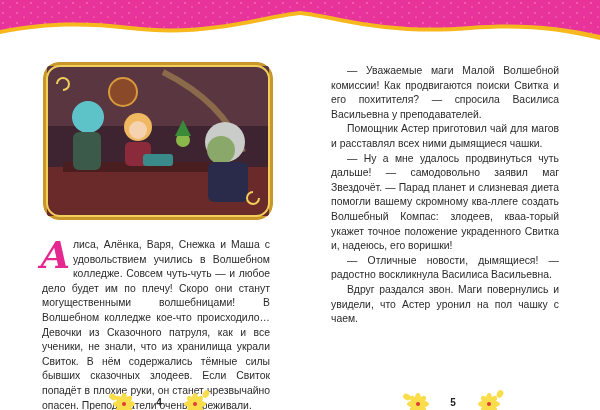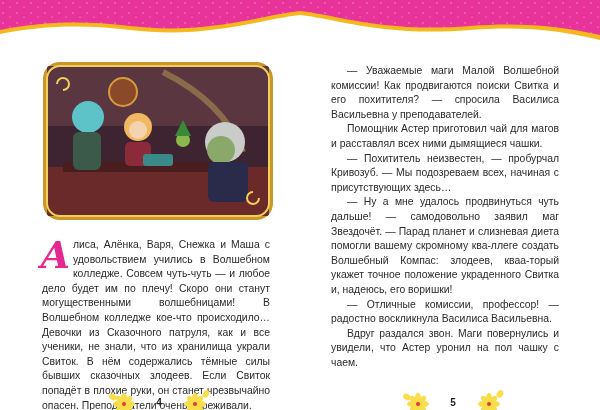--- a/index.html
+++ b/index.html
@@ -98,23 +98,22 @@
         <circle r="2" fill="#e03a3a"></circle>
       </g>
     </svg>
   </div>
 </section>
 
 <section class="page page-right">
   <div class="text-block right-text">
     <p>— Уважаемые маги Малой Волшебной комиссии! Как продвигаются поиски Свитка и его похитителя? — спросила Василиса Васильевна у преподавателей.</p>
     <p>Помощник Астер приготовил чай для магов и расставлял всех ними дымящиеся чашки.</p>
-    <p>— Похититель неизвестен, — пробурчал Кривозуб. — Мы подозреваем всех, начиная с присутствующих здесь…</p>
     <p>— Ну а мне удалось продвинуться чуть дальше! — самодовольно заявил маг Звездочёт. — Парад планет и слизневая диета помогли вашему скромному ква-ллеге создать Волшебный Компас: злодеев, кваа-торый укажет точное положение украденного Свитка и, надеюсь, его воришки!</p>
-    <p>— Отличные комиссии, профессор! — радостно воскликнула Василиса Васильевна.</p>
+    <p>— Отличные новости, дымящиеся! — радостно воскликнула Василиса Васильевна.</p>
     <p>Вдруг раздался звон. Маги повернулись и увидели, что Астер уронил на пол чашку с чаем.</p>
 
   </div>
 
   <div class="footer footer-right" style="left:102px;">
     <svg class="flower" viewBox="0 0 28 26">
       <ellipse cx="5" cy="8" rx="4" ry="3" fill="#f9dd4a" transform="rotate(30 5 8)"></ellipse>
       <g transform="translate(16 15)">
         <ellipse cx="0" cy="-6" rx="3" ry="5" fill="#f9dd4a"></ellipse>
         <ellipse cx="0" cy="6" rx="3" ry="5" fill="#f9dd4a"></ellipse>

